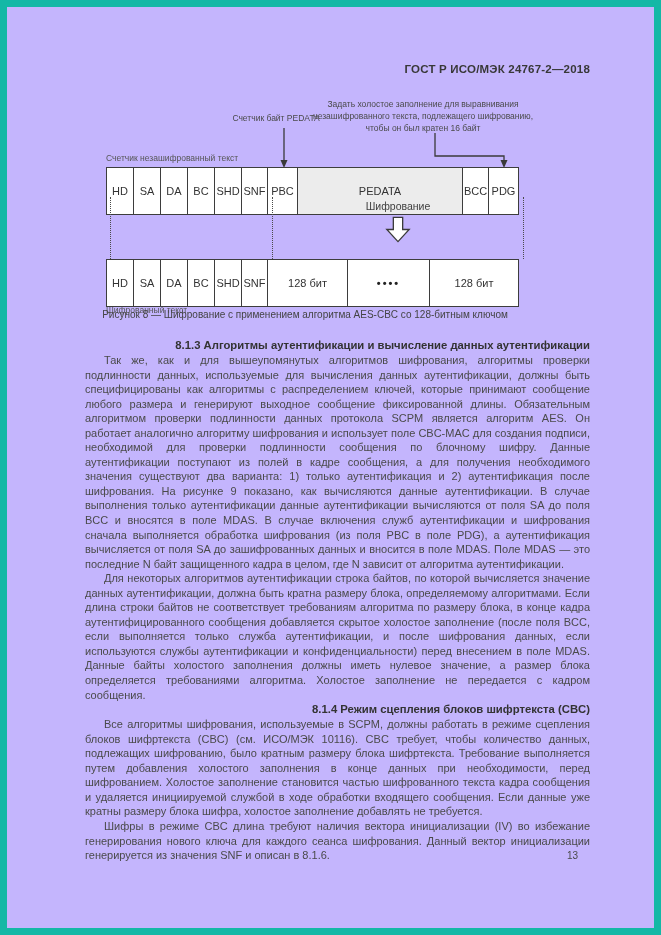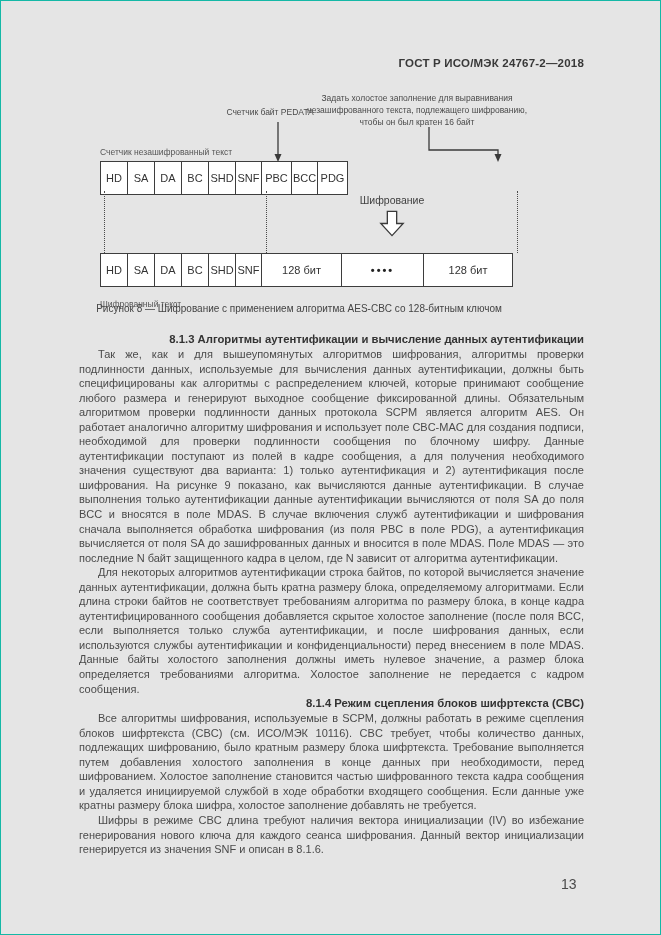--- a/index.html
+++ b/index.html
@@ -1,40 +1,40 @@
 <!DOCTYPE html>
 <html><head>
 <meta charset="utf-8">
 <style>
   * { margin:0; padding:0; box-sizing:border-box; }
   html,body { background:#fff; }
   body { font-family:"Liberation Sans","DejaVu Sans",sans-serif; color:#4a4a4a; }
   .page {
-    position:relative; width:661px; height:935px; background:#e5e5e5;
-    border:1px solid #14b8a6; overflow:hidden;
+    position:relative; width:661px; height:935px; background:#c4b5fd;
+    border:7px solid #14b8a6; overflow:hidden;
   }
   .doc-header {
     position:absolute; top:56px; left:78px; width:505px;
     text-align:right; font-weight:bold; font-size:11.5px; color:#383838;
     letter-spacing:0.2px;
   }
   
   .arrows { position:absolute; left:0; top:0; pointer-events:none; }
   .ann { position:absolute; font-size:8.5px; line-height:12px; color:#4a4a4a; text-align:center; }
   .ann-pbc { left:210px; top:105px; width:118px; }
   .ann-pdg { left:305px; top:91px; width:222px; }
   .fig-label { position:absolute; font-size:8.5px; color:#555; }
   .lbl-plain { left:99px; top:146px; }
   .lbl-cipher { left:99px; top:298px; }
   .figure { position:absolute; left:99px; top:160px; width:415px; height:130px; }
   .row { position:absolute; left:0; display:flex; }
   .row-plain { top:0; }
   .row-cipher { top:92px; }
   .cell {
-    height:34px; border:1px solid #3d3d3d; margin-left:-1px; background:#fff;
+    height:48px; border:1px solid #3d3d3d; margin-left:-1px; background:#fff;
     display:flex; align-items:center; justify-content:center;
     font-size:11px; color:#333; white-space:nowrap;
   }
   .cell:first-child { margin-left:0; }
   .cell.shaded { background:#ececec; }
   .cell.dots { font-weight:bold; letter-spacing:2px; font-size:11px; color:#222; }
   .mid { position:absolute; left:4px; top:30px; width:415px; height:62px; }
   .pass-zone {
     position:absolute; left:0; top:0; width:163px; height:62px;
     border-left:1px dotted #4a4a4a; border-right:1px dotted #4a4a4a;
@@ -51,21 +51,21 @@
   
   .content {
     position:absolute; left:78px; top:331px; width:505px;
     font-size:11px; line-height:14.55px; text-align:justify; color:#4a4a4a;
   }
   .content h3 {
     font-size:11.3px; line-height:15px; font-weight:bold; color:#333;
     padding-left:19px; text-align:right;
   }
   .content p { text-indent:19px; }
-  .page-number { position:absolute; left:560px; top:875px; font-size:14px; color:#4a4a4a; }
+  .page-number { position:absolute; left:560px; top:843px; font-size:10px; color:#4a4a4a; }
 </style>
 </head>
 <body>
 
 <div class="page">
 
   <div class="doc-header">ГОСТ Р ИСО/МЭК 24767-2—2018</div>
 
   <svg class="arrows" width="661" height="330">
     <line x1="277" y1="121" x2="277" y2="153" stroke="#3a3a3a" stroke-width="1.3"></line>
@@ -82,20 +82,21 @@
   <div class="figure">
 
     <div class="row row-plain">
       <div class="cell" style="width:28px">HD</div>
       <div class="cell" style="width:28px">SA</div>
       <div class="cell" style="width:28px">DA</div>
       <div class="cell" style="width:28px">BC</div>
       <div class="cell" style="width:28px">SHD</div>
       <div class="cell" style="width:27px">SNF</div>
       <div class="cell" style="width:31px">PBC</div>
+      <div class="cell shaded" style="width:166px">PEDATA</div>
       <div class="cell" style="width:27px">BCC</div>
       <div class="cell" style="width:31px">PDG</div>
     </div>
 
     <div class="mid">
       <div class="pass-zone"></div>
       <div class="right-dotted"></div>
       <div class="encrypt-zone">
         <span class="enc-label">Шифрование</span>
         <svg width="28" height="27" viewBox="0 0 30 28">

